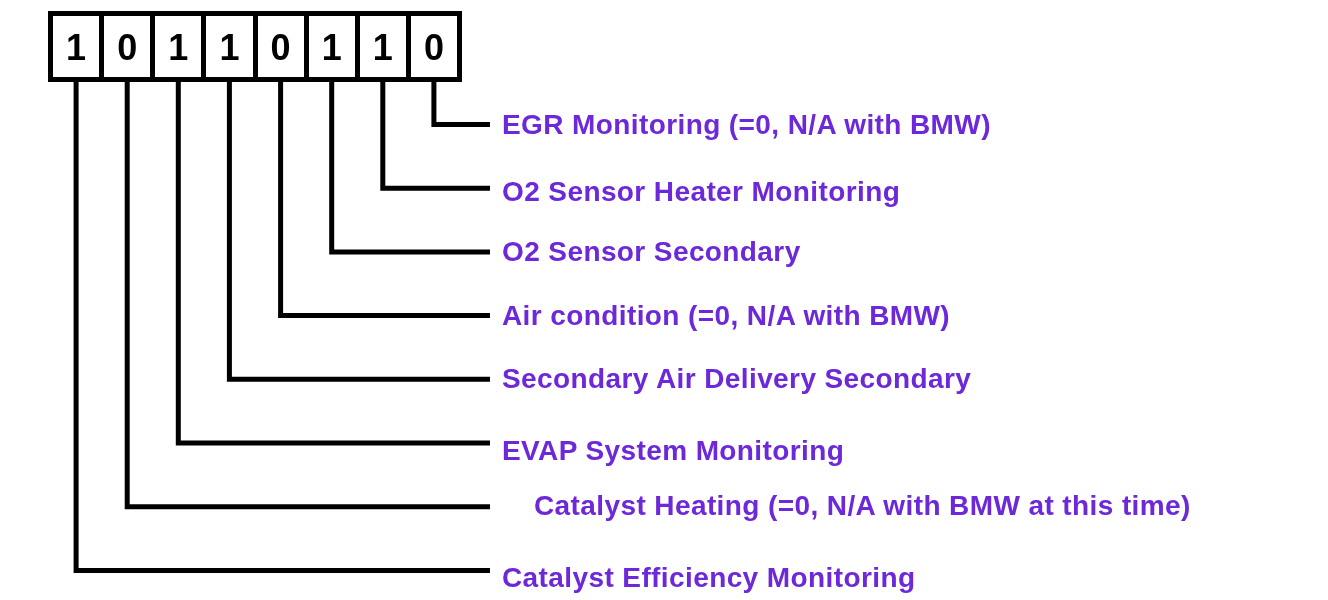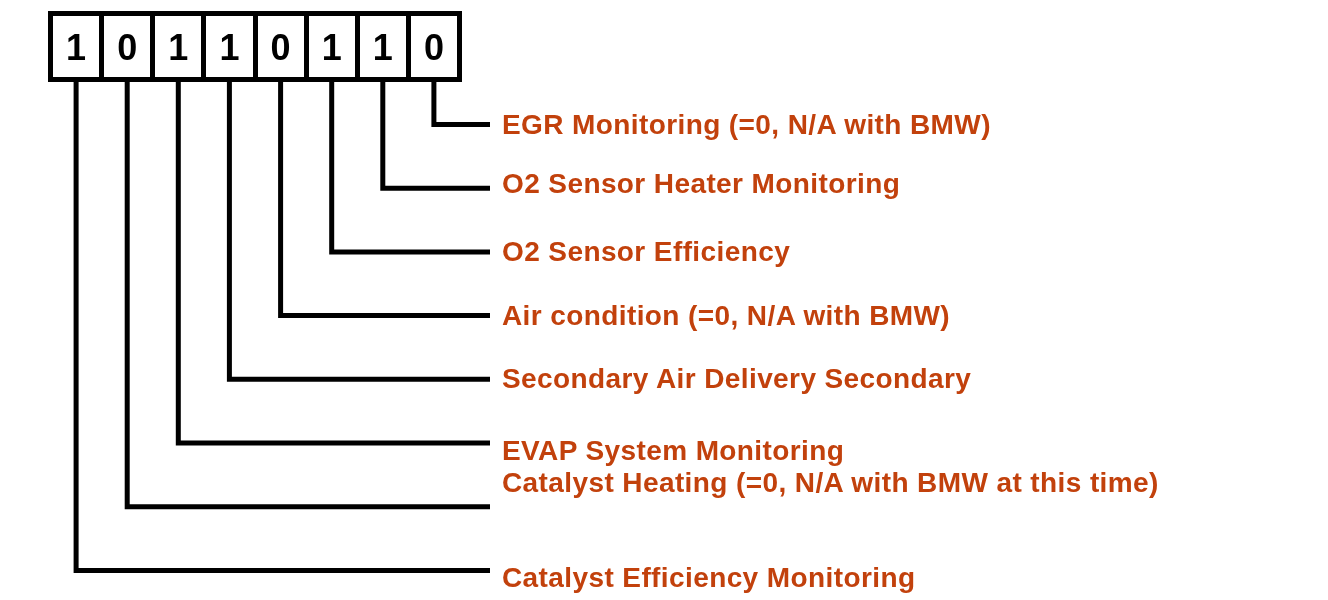--- a/index.html
+++ b/index.html
@@ -49,21 +49,21 @@
     height: 600px;
   }
   .bit-label {
     position: absolute;
     left: 502px;
     height: 34px;
     line-height: 34px;
     font-size: 28px;
     font-weight: bold;
     letter-spacing: 0.4px;
-    color: #c2410c;
+    color: #6d28d9;
     white-space: nowrap;
   }
 </style>
 </head>
 <body>
 
 <div class="stage">
   <div class="bit-row">
       <div class="bit-cell">
         <span>1</span>
@@ -95,21 +95,21 @@
       <path d="M 127.2 78 L 127.2 506.7 L 490 506.7" fill="none" stroke="#000000" stroke-width="5" stroke-linejoin="miter"></path>
       <path d="M 178.3 78 L 178.3 443.0 L 490 443.0" fill="none" stroke="#000000" stroke-width="5" stroke-linejoin="miter"></path>
       <path d="M 229.4 78 L 229.4 379.3 L 490 379.3" fill="none" stroke="#000000" stroke-width="5" stroke-linejoin="miter"></path>
       <path d="M 280.6 78 L 280.6 315.6 L 490 315.6" fill="none" stroke="#000000" stroke-width="5" stroke-linejoin="miter"></path>
       <path d="M 331.7 78 L 331.7 251.9 L 490 251.9" fill="none" stroke="#000000" stroke-width="5" stroke-linejoin="miter"></path>
       <path d="M 382.8 78 L 382.8 188.2 L 490 188.2" fill="none" stroke="#000000" stroke-width="5" stroke-linejoin="miter"></path>
       <path d="M 433.9 78 L 433.9 124.5 L 490 124.5" fill="none" stroke="#000000" stroke-width="5" stroke-linejoin="miter"></path>
     </svg>
   <div id="labels-layer">
       <div class="bit-label" style="top: 107.5px;">EGR Monitoring (=0, N/A with BMW)</div>
-      <div class="bit-label" style="top: 167px;">O2 Sensor Heater Monitoring</div>
-      <div class="bit-label" style="top: 234.9px;">O2 Sensor Efficiency</div>
+      <div class="bit-label" style="top: 175px;">O2 Sensor Heater Monitoring</div>
+      <div class="bit-label" style="top: 234.9px;">O2 Sensor Secondary</div>
       <div class="bit-label" style="top: 298.6px; text-align: center;">Air condition (=0, N/A with BMW)</div>
       <div class="bit-label" style="top: 362.3px;">Secondary Air Delivery Secondary</div>
       <div class="bit-label" style="top: 426px; margin-top: 8px;">EVAP System Monitoring</div>
-      <div class="bit-label" style="top: 466px;">Catalyst Heating (=0, N/A with BMW at this time)</div>
+      <div class="bit-label" style="top: 489px; margin-left: 32px;">Catalyst Heating (=0, N/A with BMW at this time)</div>
       <div class="bit-label" style="top: 553.4px; margin-top: 8px;">Catalyst Efficiency Monitoring</div>
     </div>
 </div>
 
 </body></html>

